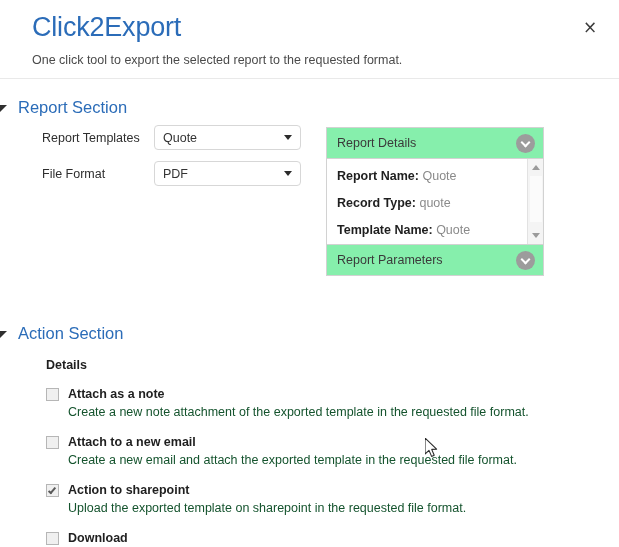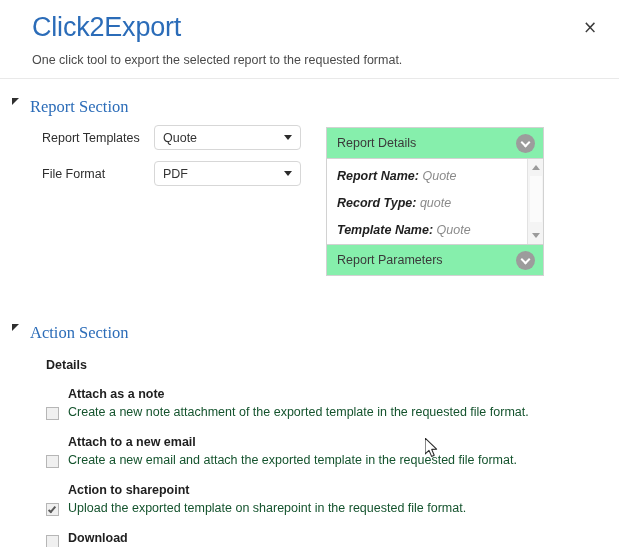--- a/index.html
+++ b/index.html
@@ -56,25 +56,23 @@
   .hr-divider {
     height: 1px;
     background: #e9e9e9;
     margin: 10px 0 0 0;
     border: 0;
   }
 
   
   .section-head {
     display: flex;
-    align-items: flex-start;
-    padding-left: 12px;
+    align-items: center;
     margin-top: 18px;
     cursor: pointer;
-    font-family: Liberation Serif, serif;
   }
   .section-toggle {
     width: 0;
     height: 0;
     border-left: 7px solid #2f2f2f;
     border-bottom: 7px solid transparent;
     border-top: 0;
     margin-right: 11px;
     position: relative;
     top: 1px;
@@ -184,21 +182,20 @@
     transform: rotate(45deg);
     box-sizing: border-box;
   }
   .acc-body {
     position: relative;
     height: 85px;
     background: #ffffff;
     padding: 9px 0 8px 10px;
     box-sizing: border-box;
     overflow: hidden;
-    font-style: italic;
   }
   .detail-line {
     font-size: 12.5px;
     line-height: 16px;
     margin-bottom: 11px;
     white-space: nowrap;
   }
   .detail-key {
     color: #1f1f1f;
     font-weight: bold;
@@ -252,21 +249,21 @@
   }
   .action-caption {
     font-size: 12.5px;
     font-weight: bold;
     color: #1f1f1f;
     margin-bottom: 13px;
     line-height: 16px;
   }
   .check-row {
     display: flex;
-    align-items: flex-end;
+    align-items: flex-start;
     margin-bottom: 14px;
   }
   .checkbox {
     width: 13px;
     height: 13px;
     border: 1px solid #b6b6b6;
     background: #f0f0f0;
     box-sizing: border-box;
     margin-right: 9px;
     margin-top: 2px;

